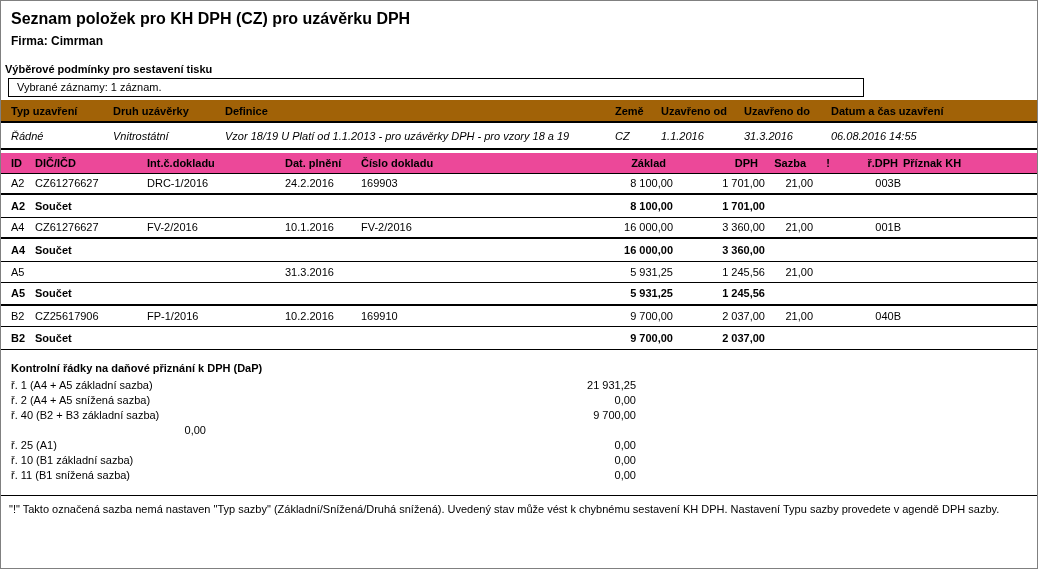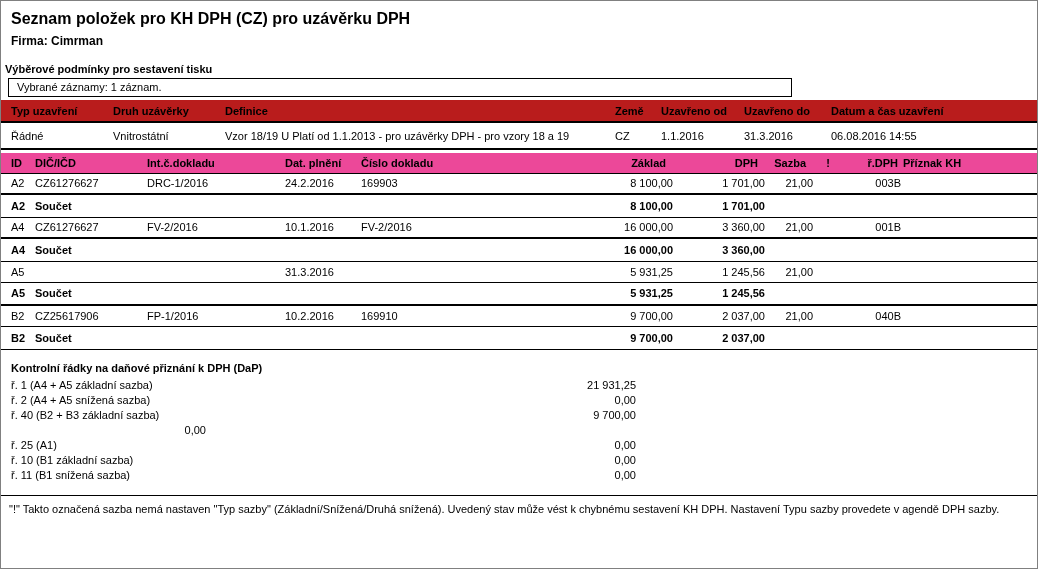--- a/index.html
+++ b/index.html
@@ -9,40 +9,40 @@
     border: 1px solid #808080;
     background: #ffffff;
     color: #000000;
     font-family: "Liberation Sans", sans-serif;
     overflow: hidden;
   }
   .title   { font-size: 16px; font-weight: bold; padding: 9px 0 0 10px; }
   .company { font-size: 12px; font-weight: bold; padding: 6px 0 0 10px; }
   .sel-heading { font-size: 11px; font-weight: bold; padding: 15px 0 3px 4px; }
   .sel-box {
-    margin-left: 7px; width: 784px;
+    margin-left: 7px; width: 856px;
     border: 1px solid #000;
     font-size: 11px; padding: 2px 8px 3px;
   }
   table { border-collapse: collapse; table-layout: fixed; width: 1036px; }
   th, td {
     font-size: 11px; text-align: left; font-weight: normal;
     padding: 0 0 0 2px; white-space: nowrap; overflow: hidden;
     vertical-align: middle;
   }
   th { font-weight: bold; }
   .pad10 { padding-left: 10px; }
   .r { text-align: right; padding-right: 0; }
   .c { text-align: center; padding-left: 0; }
   th.r { padding-right: 7px; }
   th.rp3 { padding-right: 3px; margin-top: 24px; }
 
   .t1 { margin-top: 3px; }
-  .t1 th { height: 22px; background: #b91c1c; border-bottom: 2px solid #000; }
-  .t1 td { height: 27px; border-bottom: 2px solid #000; }
+  .t1 th { height: 22px; background: #a16207; border-bottom: 2px solid #000; }
+  .t1 td { height: 27px; border-bottom: 2px solid #000; font-style: italic; }
 
   .t2 { margin-top: 3px; }
   .t2 th { height: 20px; background: #ec4899; border-bottom: 1px solid #000; }
   .t2 td { height: 21px; }
   .t2 tr.sum td { font-weight: bold; height: 23px; }
   .t2 tr.sep-thick td { border-bottom: 2px solid #000; }
   .t2 tr.sep-thin  td { border-bottom: 1px solid #000; }
 
   .ctrl-heading { font-size: 11px; font-weight: bold; padding: 12px 0 4px 10px; }
   .ctrl-row { display: flex; font-size: 11px; font-weight: normal; height: 15px; line-height: 15px; }

